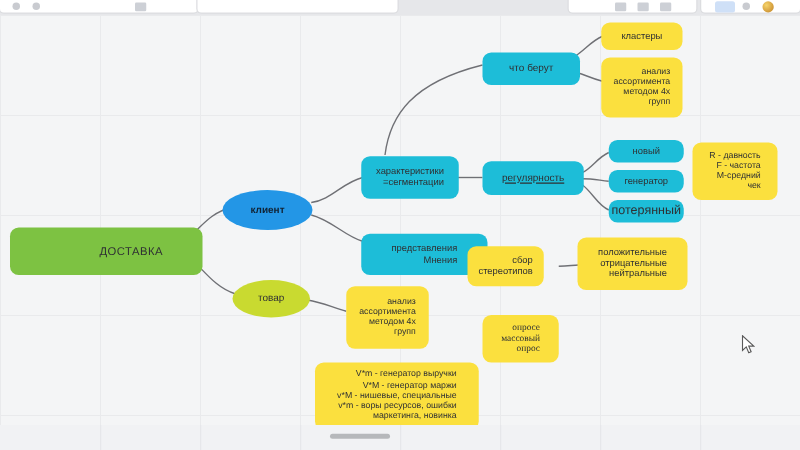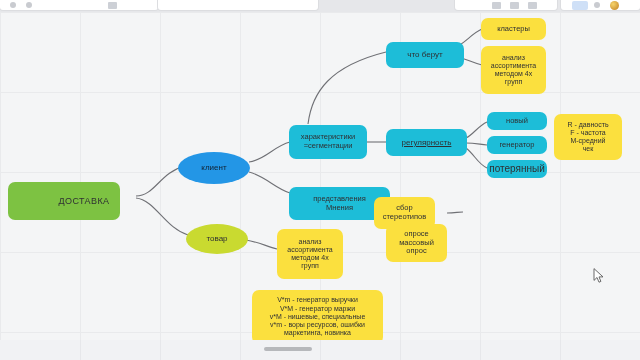--- a/index.html
+++ b/index.html
@@ -29,24 +29,24 @@
     background:radial-gradient(circle at 35% 35%,#f6d46b,#c07f23);}
   
   #links{position:absolute;left:0;top:0;width:640px;height:348px;}
   
   .node{
     position:absolute;box-sizing:border-box;
     display:flex;align-items:center;justify-content:center;
     text-align:center;color:#2f3033;line-height:1.18;
     white-space:pre-line;padding:2px 4px;z-index:10;
   }
-  .rrect{border-radius:7px;}
+  .rrect{border-radius:7px;text-align:right;}
   .ellipse{border-radius:50%;}
   .green{background:#7dc242;}
-  .blue{background:#2396e6;color:#123;}
+  .blue{background:#2396e6;color:#123;font-weight:bold;}
   .cyan{background:#1dbdd8;}
   .lime{background:#c9da30;}
   .yellow{background:#fbe03e;}
   
   #cursor{position:absolute;z-index:60;width:11px;height:15px;}
   
   #bottom-handle{position:absolute;left:264px;top:347px;width:48px;height:4px;
     background:#b6b8bb;border-radius:2px;z-index:45;}
   #bottom-strip{position:absolute;left:0;top:340px;width:640px;height:20px;background:#f1f2f4;z-index:42;}
   .bs-col{position:absolute;top:0;width:1px;height:20px;background:#e6e7ea;}
@@ -82,21 +82,21 @@
       <path d="M466,136 C474,142 478,152 487,156"></path>
 
       <path d="M366,192 C376,196 380,200 386,202"></path>
 
       <path d="M447,201 C455,201 458,200 463,200"></path>
 
       <path d="M246,228 C258,230 266,234 277,237"></path>
     </g>
   </svg>
 
-  <div class="node rrect green" style="left:8px;top:170px;width:112px;height:38px;font-size:9px;letter-spacing:.4px;padding-left:44px;">ДОСТАВКА</div>
+  <div class="node rrect green" style="left:8px;top:170px;width:154px;height:38px;font-size:9px;letter-spacing:.4px;padding-left:44px;">ДОСТАВКА</div>
 
   <div class="node ellipse blue" style="left:178px;top:140px;width:72px;height:32px;font-size:8px;">клиент</div>
 
   <div class="node rrect cyan" style="left:289px;top:113px;width:78px;height:34px;font-size:7.5px;">характеристики
 =сегментации</div>
 
   <div class="node ellipse lime" style="left:186px;top:212px;width:62px;height:30px;font-size:8px;">товар</div>
 
   <div class="node rrect cyan" style="left:289px;top:175px;width:101px;height:33px;font-size:7.5px;">представления
 Мнения</div>
@@ -119,22 +119,25 @@
   <div class="node rrect cyan" style="left:487px;top:148px;width:60px;height:18px;font-size:10px;">потерянный</div>
 
   <div class="node rrect yellow" style="left:554px;top:102px;width:68px;height:46px;font-size:7px;">R - давность
 F - частота
 M-средний
 чек</div>
 
   <div class="node rrect yellow" style="left:374px;top:185px;width:61px;height:32px;font-size:7.5px;">сбор
 стереотипов</div>
 
+  <div class="node rrect yellow" style="left:462px;top:178px;width:88px;height:42px;font-size:7.5px;">положительные
+отрицательные
+нейтральные</div>
 
-  <div class="node rrect yellow" style="left:386px;top:212px;width:61px;height:38px;font-size:7.5px;">опросе
+  <div class="node rrect yellow" style="left:386px;top:240px;width:61px;height:38px;font-size:7.5px;font-family:Liberation Serif, serif;">опросе
 массовый
 опрос</div>
 
   <div class="node rrect yellow" style="left:277px;top:217px;width:66px;height:50px;font-size:7px;">анализ
 ассортимента
 методом 4х
 групп</div>
 
   <div class="node rrect yellow" style="left:252px;top:278px;width:131px;height:54px;font-size:7px;">V*m - генератор выручки
 V*M - генератор маржи

